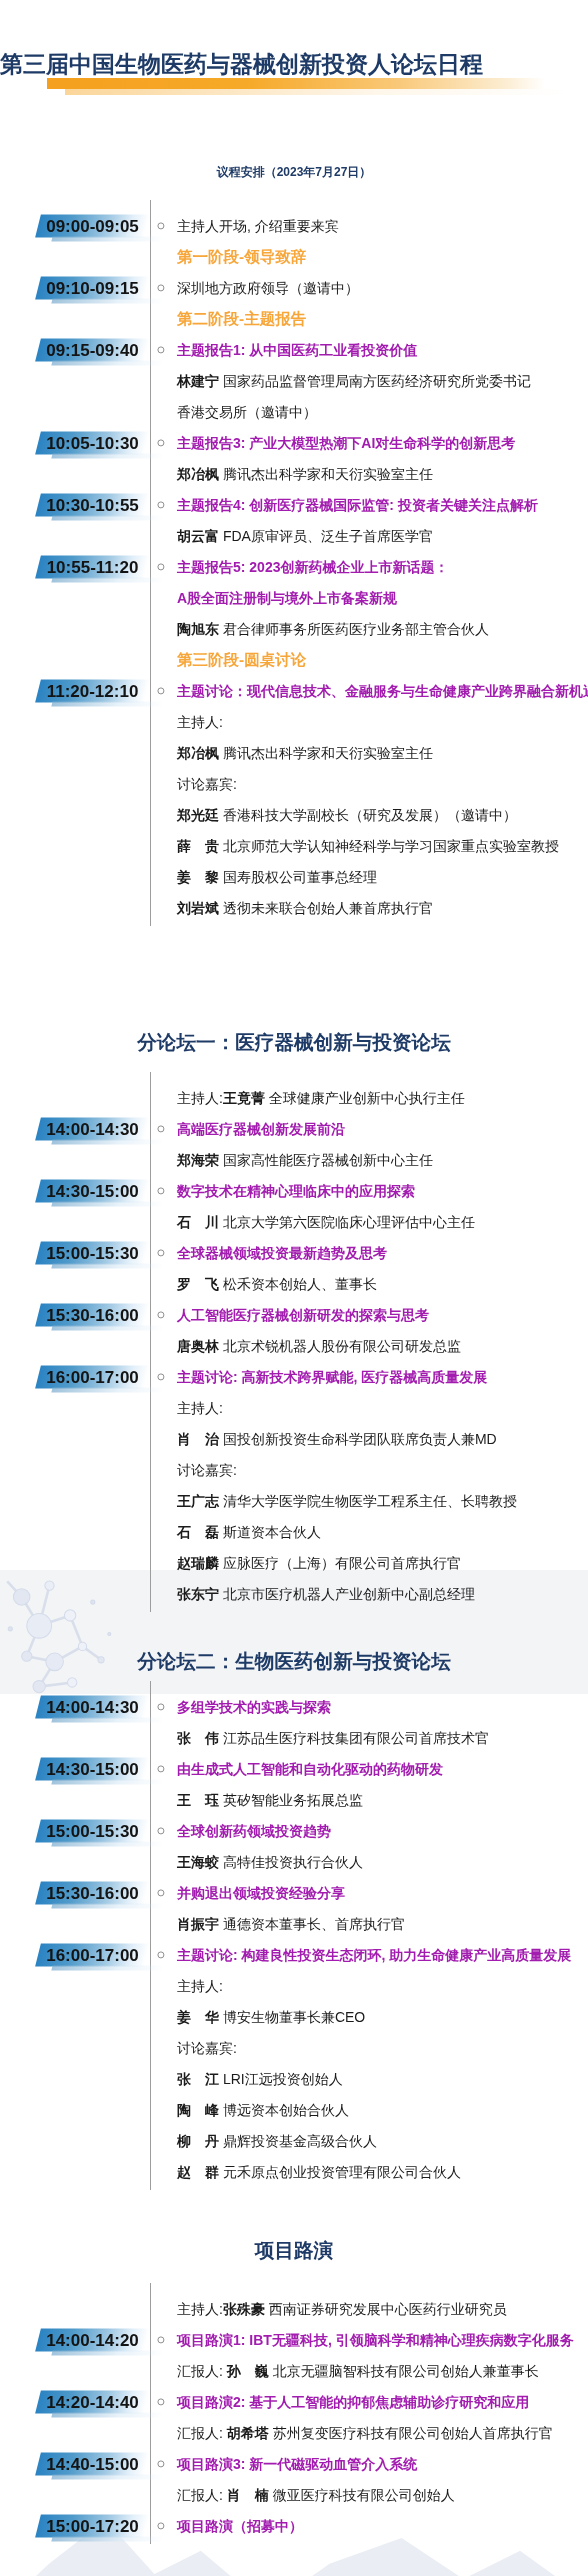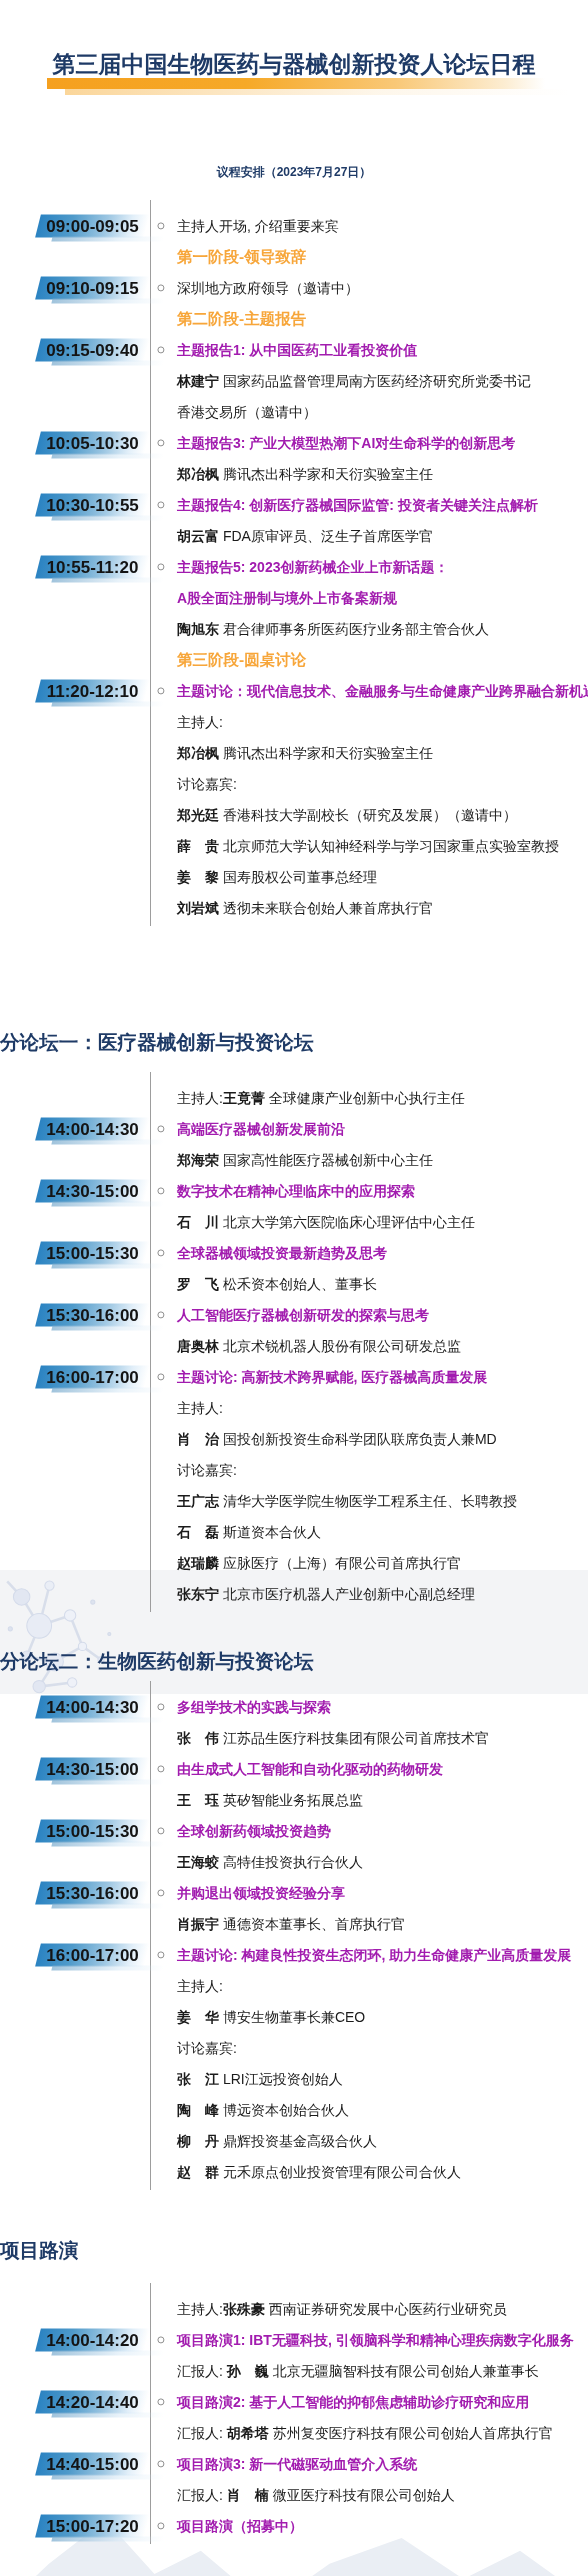--- a/index.html
+++ b/index.html
@@ -1,30 +1,30 @@
 <!DOCTYPE html>
 <html style="font-size:8.2px"><head>
 <meta charset="utf-8">
 <style>
   html,body{margin:0;padding:0;background:#ffffff;}
   body{font-family:"Liberation Sans","DejaVu Sans",sans-serif;color:#1b1b1b;}
   #page{position:relative;width:588px;height:2721px;margin:0 auto;background:#ffffff;overflow:hidden;}
 
   
-  .page-title{position:absolute;top:49px;left:0;width:100%;margin:0;text-align:center;
+  .page-title{position:absolute;top:49px;left:0;width:100%;margin:0;text-align:left;
     font-size:23px;font-weight:bold;color:#1e3a66;letter-spacing:0;z-index:2;white-space:nowrap;}
   .title-bar{position:absolute;top:78px;left:47px;width:498px;height:11.3px;z-index:1;
     background:linear-gradient(90deg,#f5a01f 0%,#f6a928 40%,#f9c877 70%,#fcedd2 92%,rgba(255,255,255,0) 100%);}
   .title-bar::after{content:"";position:absolute;left:17.5px;right:-24px;top:100%;height:6.2px;
     background:linear-gradient(90deg,rgba(247,180,70,.55),rgba(252,238,214,.5) 62%,rgba(255,255,255,0));}
   .page-subtitle{position:absolute;top:164px;left:0;width:100%;margin:0;text-align:center;
     font-size:12px;font-weight:bold;color:#1e3a66;z-index:2;}
 
   
-  .section-title{position:absolute;left:0;width:100%;margin:0;text-align:left;
+  .section-title{position:absolute;left:0;width:100%;margin:0;text-align:center;
     font-size:19.6px;font-weight:bold;color:#1e3a66;z-index:2;white-space:nowrap;}
   #f1-title{top:1029px;}
   #f2-title{top:1648px;}
   #rs-title{top:2237px;}
 
   
   .timeline{position:absolute;left:0;width:588px;z-index:2;padding-left:10px;}
   #tl-main{top:210px;}
   #tl-f1{top:1082px;}
   #tl-f2{top:1691px;}

